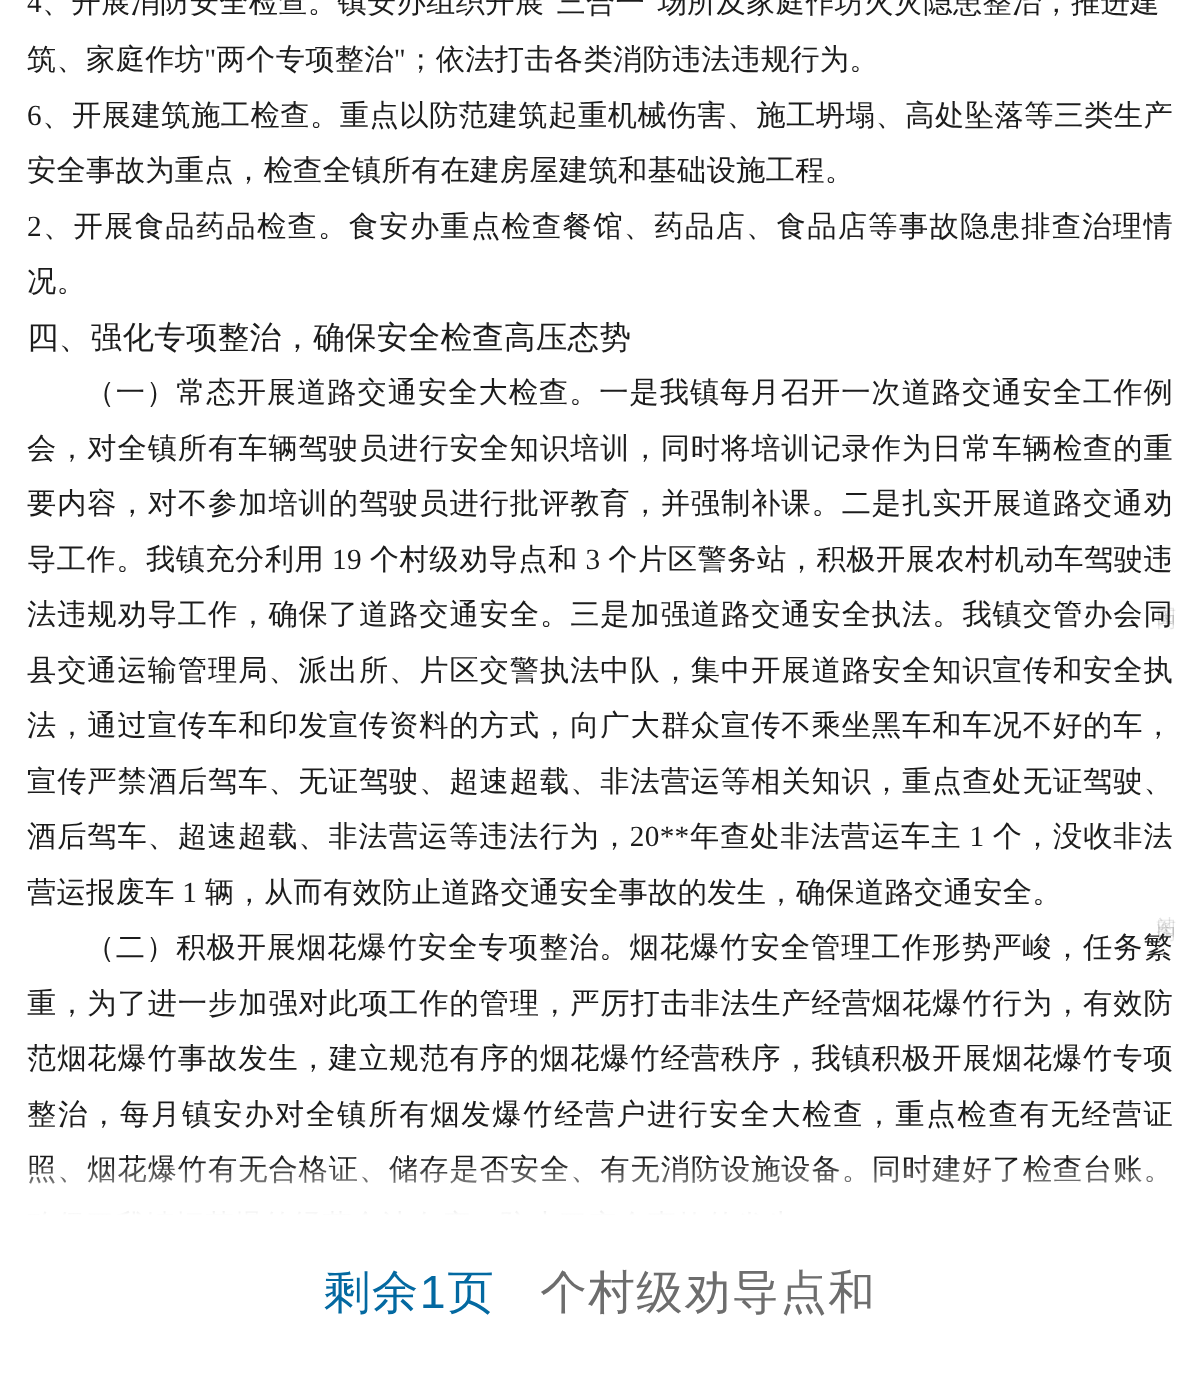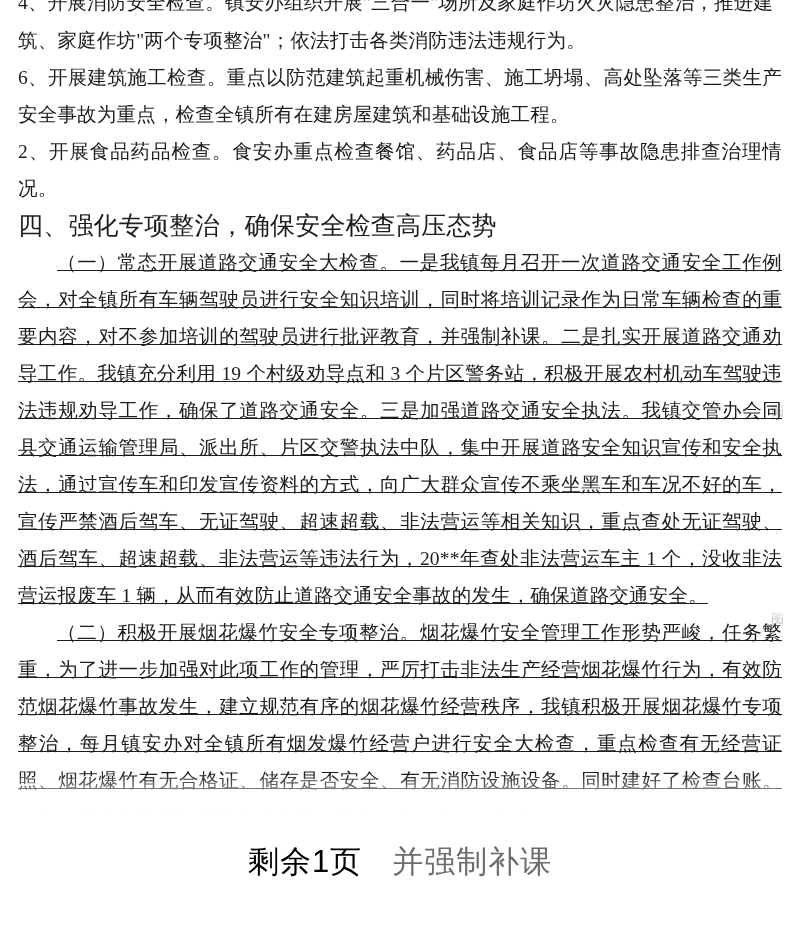--- a/index.html
+++ b/index.html
@@ -30,25 +30,24 @@
     font-size: 19.5px;
     line-height: 37px;
     text-align: justify;
     text-justify: inter-ideograph;
     margin: 0 0 0 0;
     letter-spacing: 0.2px;
     color: #1c1c1c;
   }
   .para.indent {
     text-indent: 2em;
-    text-decoration: underline;
   }
   .para.heading {
     text-indent: 0;
-    font-size: 25px;
+    font-size: 21px;
   }
   .clip-top {
     
     height: 22px;
     overflow: hidden;
     position: relative;
   }
   .clip-top .para {
     position: relative;
     top: -16px;
@@ -83,21 +82,21 @@
   .paywall-inner {
     display: flex;
     align-items: center;
     gap: 30px;
     color: #6e6e6e;
     font-size: 31px;
     letter-spacing: 1px;
     font-family: "Liberation Sans", sans-serif;
     transform: translateY(-8px);
   }
-  .paywall-inner .remain { color: #000000; }
+  .paywall-inner .remain { color: #0369a1; }
   .paywall-inner .action { color: #6d6d6d; }
   .fade {
     position: absolute;
     left: 0;
     right: 0;
     bottom: 120px;
     height: 36px;
     background: linear-gradient(to bottom, rgba(255,255,255,0), #ffffff);
     pointer-events: none;
   }
@@ -123,17 +122,17 @@
   </div>
 
   <div class="watermark wm1">站图内</div>
   <div class="watermark wm2">站图内</div>
 
   <div class="fade"></div>
 
   <div class="paywall">
     <div class="paywall-inner">
       <span class="remain">剩余1页</span>
-      <span class="action">并强制补课</span>
+      <span class="action">个村级劝导点和</span>
     </div>
   </div>
 
 </div>
 
 </body></html>

